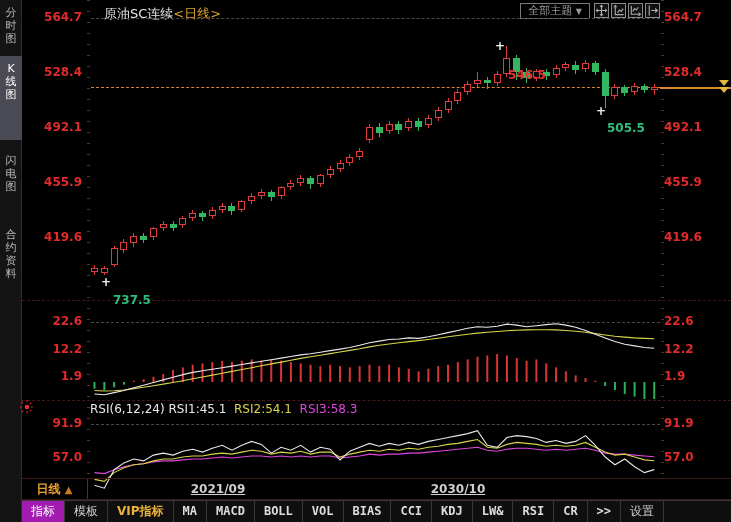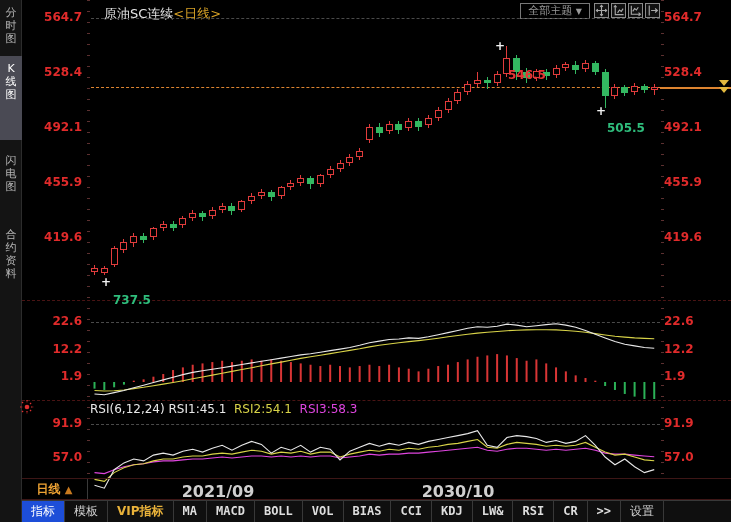--- a/index.html
+++ b/index.html
@@ -52,27 +52,27 @@
   .ylab{position:absolute;font-size:12px;font-weight:bold;color:#e02b2b;}
   .ylab.left{left:26px;width:56px;text-align:right;}
   .ylab.right{left:664px;width:62px;text-align:left;}
 
   
   #axis-row{position:absolute;left:22px;top:478px;width:709px;height:22px;
             border-top:1px solid #3d1616;border-bottom:1px solid #3d1616;}
   #period-btn{position:absolute;left:0;top:0;width:66px;height:20px;border-right:1px solid #3a3a3a;
               text-align:center;line-height:20px;font-size:12px;font-weight:bold;color:#eda233;cursor:pointer;}
   #period-btn .arrow{color:#c97a1e;font-size:10px;}
-  .x-label{position:absolute;top:3px;width:104px;text-align:center;font-size:16px;font-weight:bold;color:#cfcfcf;}
+  .x-label{position:absolute;top:3px;width:104px;text-align:center;font-size:12px;font-weight:bold;color:#cfcfcf;text-decoration:underline;}
 
   
   #toolbar{position:absolute;left:22px;top:500px;width:709px;height:22px;background:#0f0f0f;
            border-top:1px solid #383838;display:flex;align-items:stretch;}
   .tab{padding:0 9px;line-height:20px;font-size:12px;color:#cfcfcf;border-right:1px solid #383838;cursor:pointer;white-space:nowrap;}
-  .tab.cn-selected{background:#1d4ed8;color:#fff;}
+  .tab.cn-selected{background:#a21caf;color:#fff;}
   .tab.vip{color:#e9b23a;font-weight:bold;}
   .tab.en{font-family:"DejaVu Sans Mono","Liberation Mono",monospace;font-weight:bold;color:#dedede;}
 
   #sun-icon{position:absolute;left:19px;top:399px;}
 </style>
 </head>
 <body>
 
 <div id="app">
 

